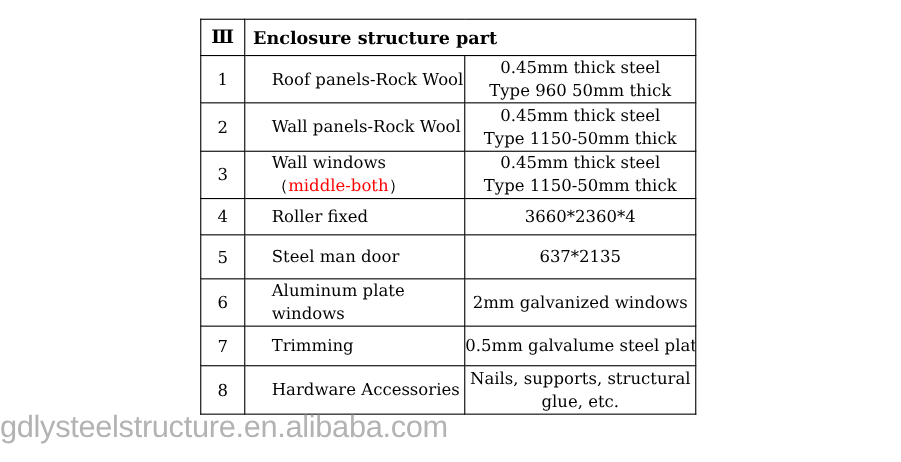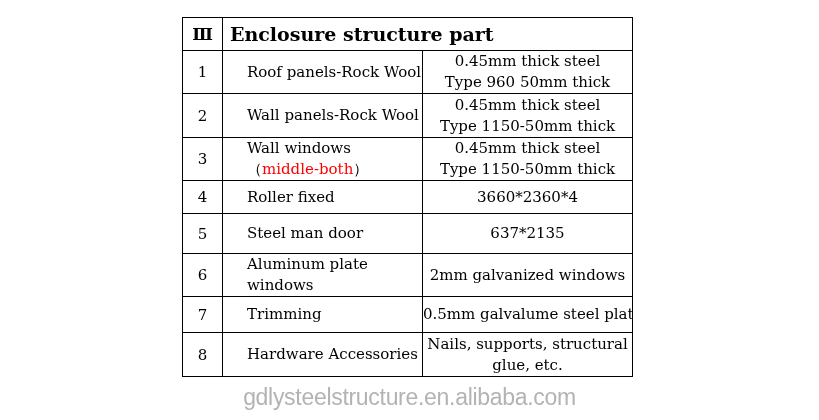--- a/index.html
+++ b/index.html
@@ -15,28 +15,28 @@
   }
   td{border:1.4px solid #000;padding:0;vertical-align:middle;overflow:hidden;}
   col.c-no{width:40px;}
   col.c-desc{width:200px;}
   col.c-spec{width:210px;}
   .rh-hd{height:33px;} .rh43{height:43px;} .rh44{height:44px;}
   .rh33{height:33px;} .rh40{height:40px;} .rh39{height:39px;} .rh36{height:36px;}
   td.no{text-align:center;}
   td.desc{padding-left:24px;line-height:21px;}
   td.spec{text-align:center;line-height:21px;margin-top:28px;}
-  td.hdr{font-weight:bold;padding-left:7px;font-size:19px;}
+  td.hdr{font-weight:bold;padding-left:7px;font-size:16px;}
   td.hdr-no{font-weight:bold;text-align:center;font-size:17px;}
   .red{color:#ff0000;}
   .spec-line{white-space:nowrap;}
   .watermark{
-    position:absolute;left:0;right:0;top:384px;text-align:center;
+    position:absolute;left:0;right:0;top:372px;text-align:left;
     font-family:"Liberation Sans","DejaVu Sans",sans-serif;
-    font-size:23px;letter-spacing:-0.3px;color:#b3b3b3;
+    font-size:28px;letter-spacing:-0.3px;color:#b3b3b3;
   }
 </style>
 </head>
 <body>
 
 <div class="table-wrap">
   <table>
     <colgroup>
         <col class="c-no">
         <col class="c-desc">

